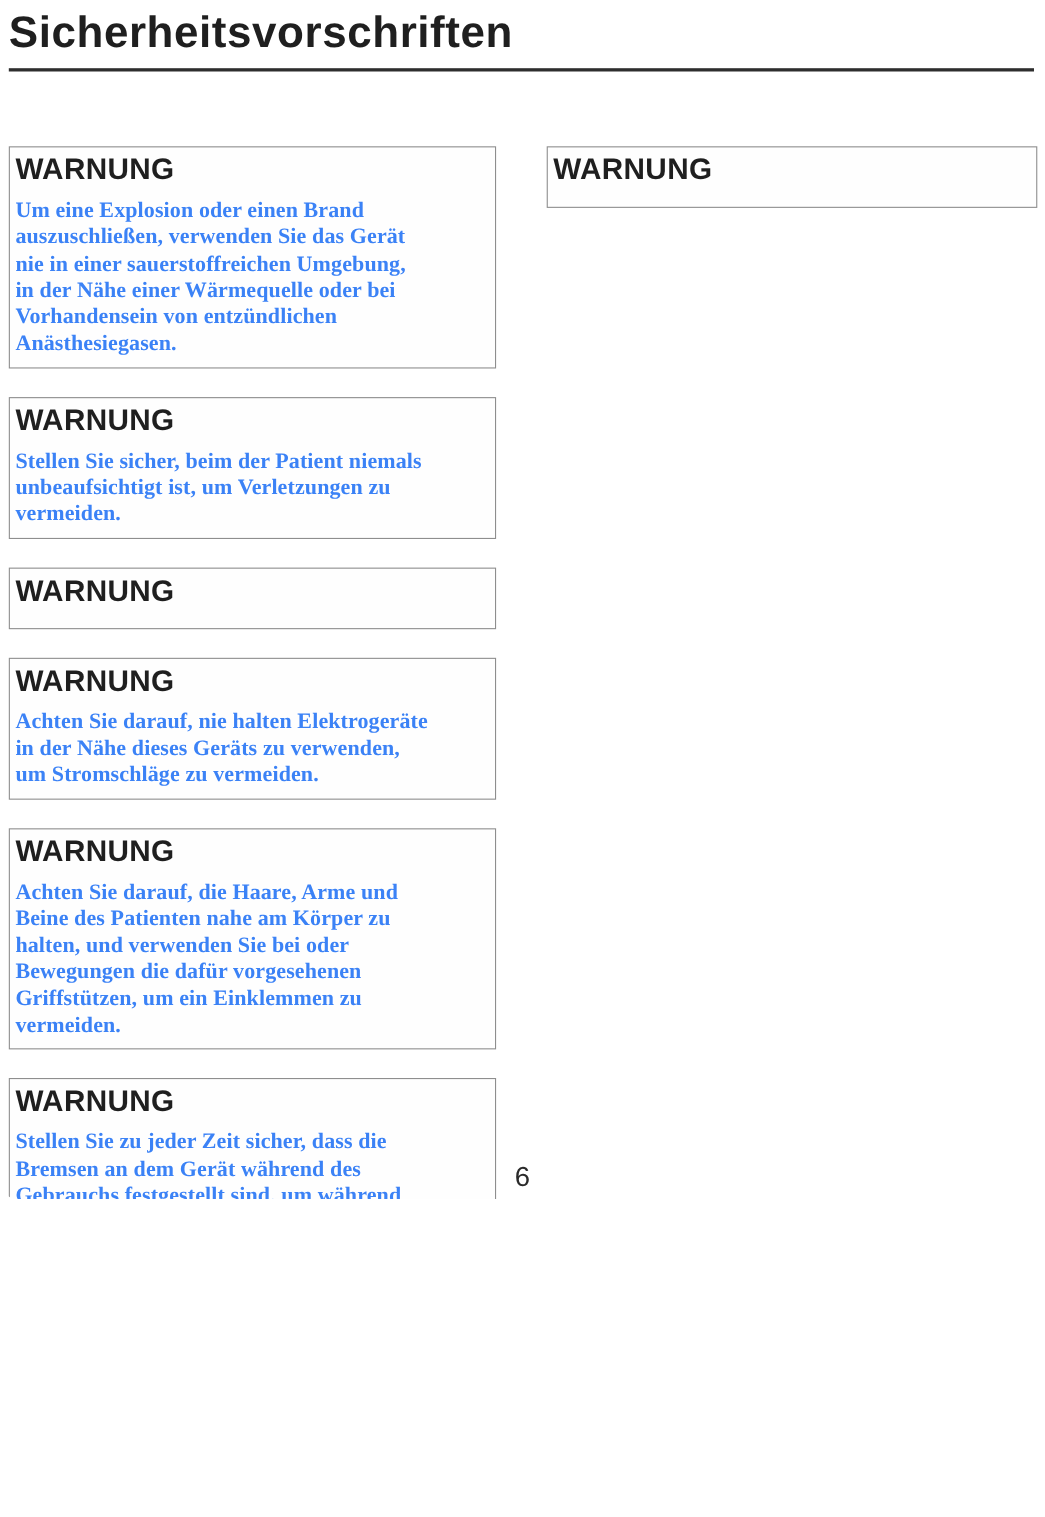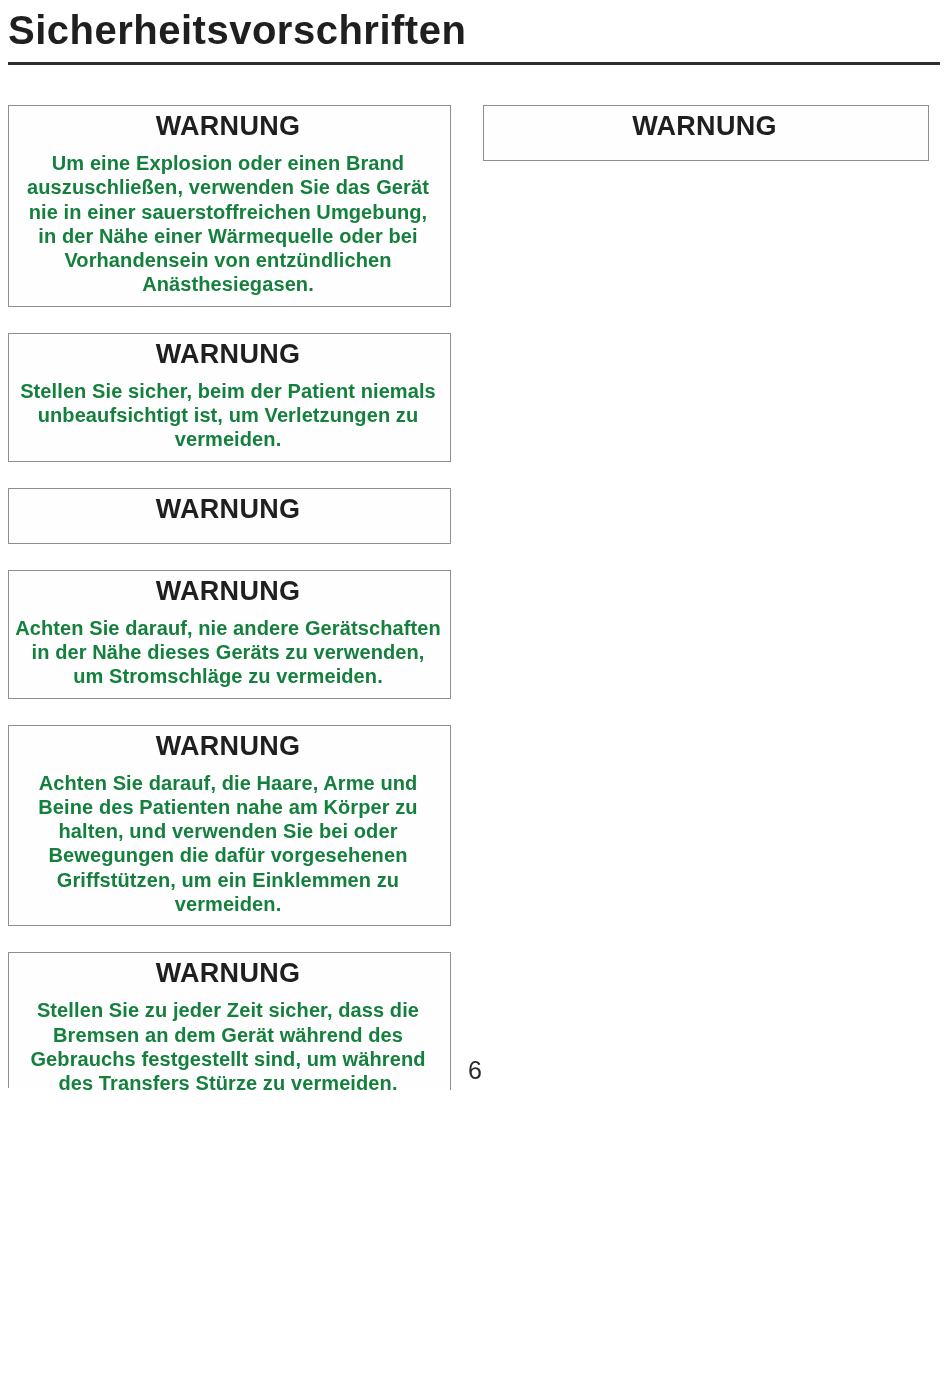--- a/index.html
+++ b/index.html
@@ -27,24 +27,23 @@
     letter-spacing: 0.5px;
     color: #1f1f1f;
   }
   .title-rule {
     border: none;
     border-top: 3px solid #2e2e2e;
     margin: 8px 3px 0 0;
   }
   .columns {
     display: flex;
-    gap: 32px;
-    margin-top: 40px;
+    gap: 46px;
+    margin-top: 68px;
     align-items: flex-start;
-    text-align: center;
   }
   .col-left  { width: 443px; flex: 0 0 443px; }
   .col-right { width: 446px; flex: 0 0 446px; }
   .warning-box {
     box-sizing: border-box;
     width: 100%;
     border: 1px solid #8e8e8e;
     background: #fefefe;
     padding: 3px 8px 9px 5px;
     margin-bottom: 26px;
@@ -57,21 +56,22 @@
     letter-spacing: 0.3px;
     color: #1f1f1f;
   }
   .warning-body {
     margin: 0;
     font-size: 20px;
     font-weight: bold;
     line-height: 24.3px;
     letter-spacing: 0.1px;
     white-space: pre-line;
-    color: #15803d;
+    color: #3b82f6;
+    font-family: Liberation Serif, serif;
   }
   .page-number {
     position: absolute;
     left: 0;
     right: 0;
     bottom: 5px;
     text-align: center;
     font-size: 25px;
     font-weight: normal;
     color: #2a2a2a;
@@ -106,21 +106,21 @@
 unbeaufsichtigt ist, um Verletzungen zu
 vermeiden.</p>
       </div>
 
       <div class="warning-box">
         <h2 class="warning-heading">WARNUNG</h2>
       </div>
 
       <div class="warning-box">
         <h2 class="warning-heading">WARNUNG</h2>
-        <p class="warning-body">Achten Sie darauf, nie andere Gerätschaften
+        <p class="warning-body">Achten Sie darauf, nie halten Elektrogeräte
 in der Nähe dieses Geräts zu verwenden,
 um Stromschläge zu vermeiden.</p>
       </div>
 
       <div class="warning-box">
         <h2 class="warning-heading">WARNUNG</h2>
         <p class="warning-body">Achten Sie darauf, die Haare, Arme und
 Beine des Patienten nahe am Körper zu
 halten, und verwenden Sie bei oder
 Bewegungen die dafür vorgesehenen

